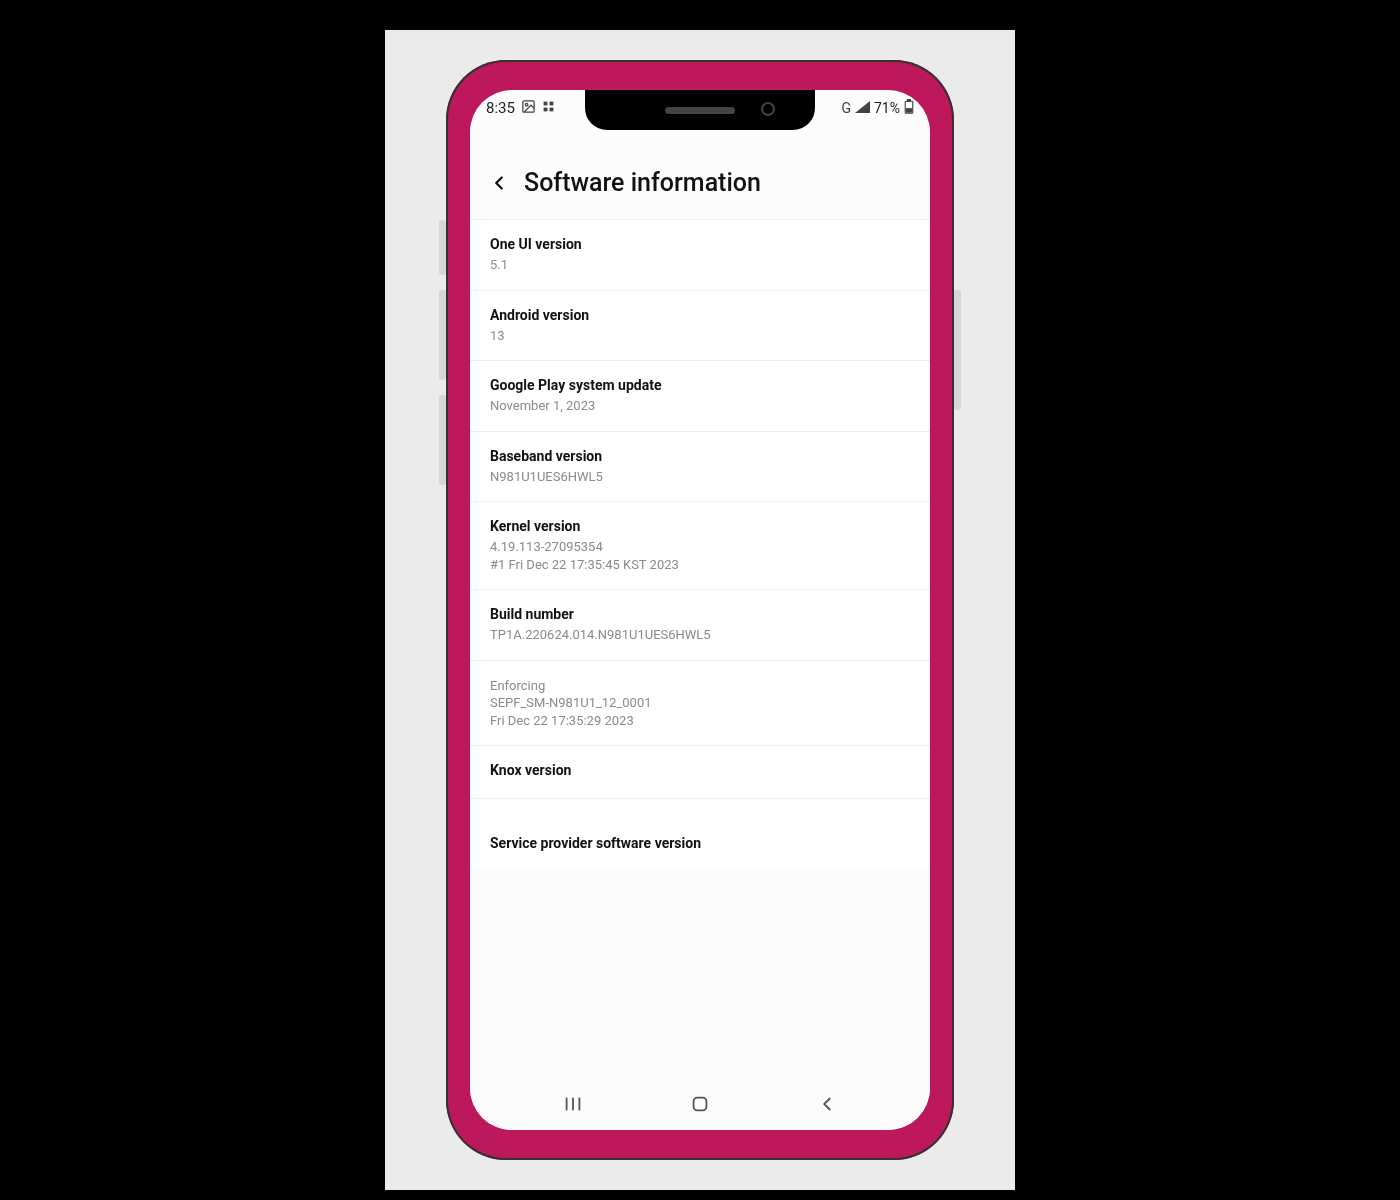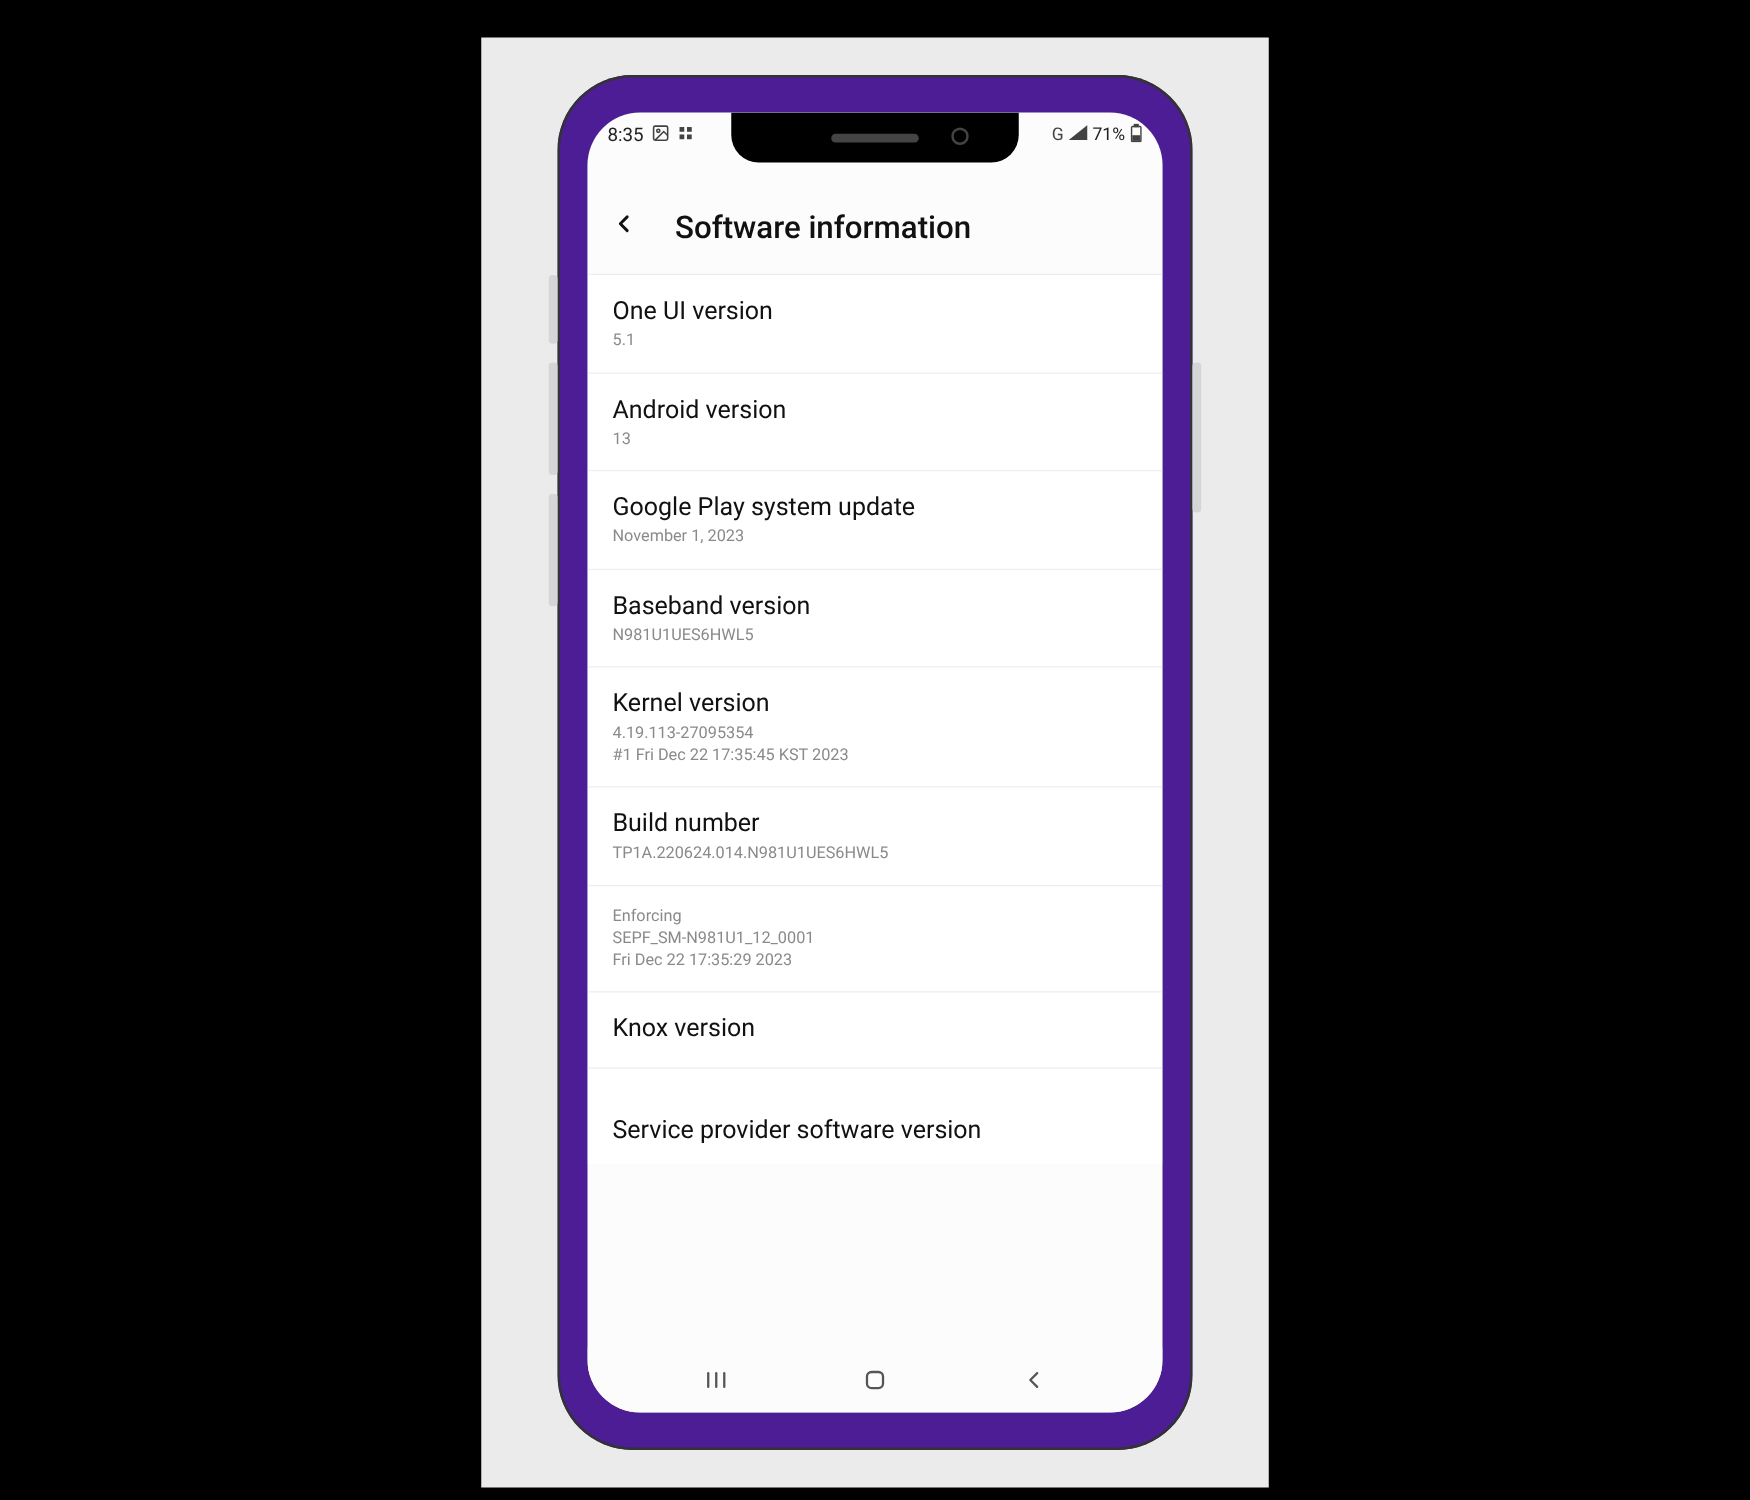--- a/index.html
+++ b/index.html
@@ -18,21 +18,21 @@
       background: #ebebeb;
       margin-top: 30px;
       display: flex;
       align-items: center;
       justify-content: center;
       position: relative;
     }
     .phone-frame {
       width: 508px;
       height: 1100px;
-      background: #4c1d95;
+      background: #be185d;
       border-radius: 60px;
       position: relative;
       display: flex;
       align-items: center;
       justify-content: center;
       box-shadow: 0 0 0 2px #333 inset;
     }
     
     .side-btn {
       position: absolute;
@@ -94,44 +94,45 @@
       color: #222;
       position: relative;
       z-index: 10;
     }
     .status-left { display: flex; align-items: center; gap: 6px; }
     .status-right { display: flex; align-items: center; gap: 4px; font-size: 14px; }
     .ico { font-size: 14px; opacity: 0.85; }
 
     .app-header {
       display: flex;
+      align-items: center;
       padding: 42px 18px 22px 18px;
-      gap: 30px;
+      gap: 14px;
       background: #fcfcfc;
     }
     .back-arrow svg { display: block; }
     .app-title {
       font-size: 25px;
       font-weight: 500;
       color: #111;
     }
 
     .content {
       background: #fff;
       border-top: 1px solid #eee;
     }
     .row {
       padding: 16px 20px;
       border-bottom: 1px solid #eee;
     }
     .row:last-child { border-bottom: none; }
     .row .label {
-      font-size: 20px;
+      font-size: 14px;
       color: #111;
-      font-weight: 400;
+      font-weight: 700;
       margin-bottom: 4px;
     }
     .row .value {
       font-size: 13px;
       color: #8a8a8a;
       line-height: 1.35;
       white-space: pre-line;
     }
     .row.last-partial .label { margin-bottom: 0; margin-top: 20px; }
 

